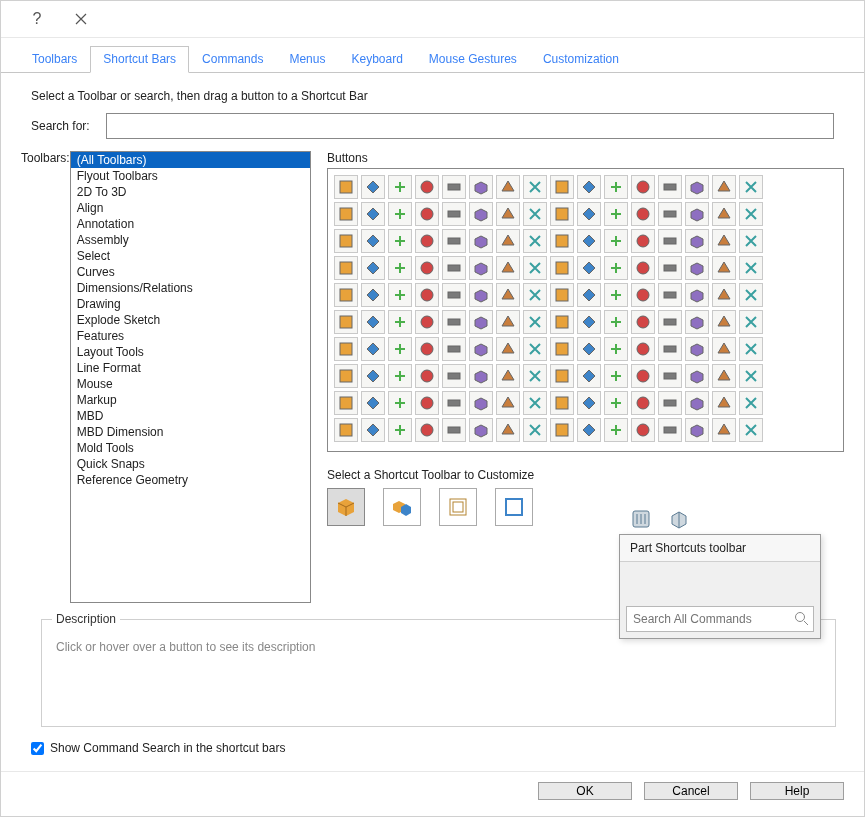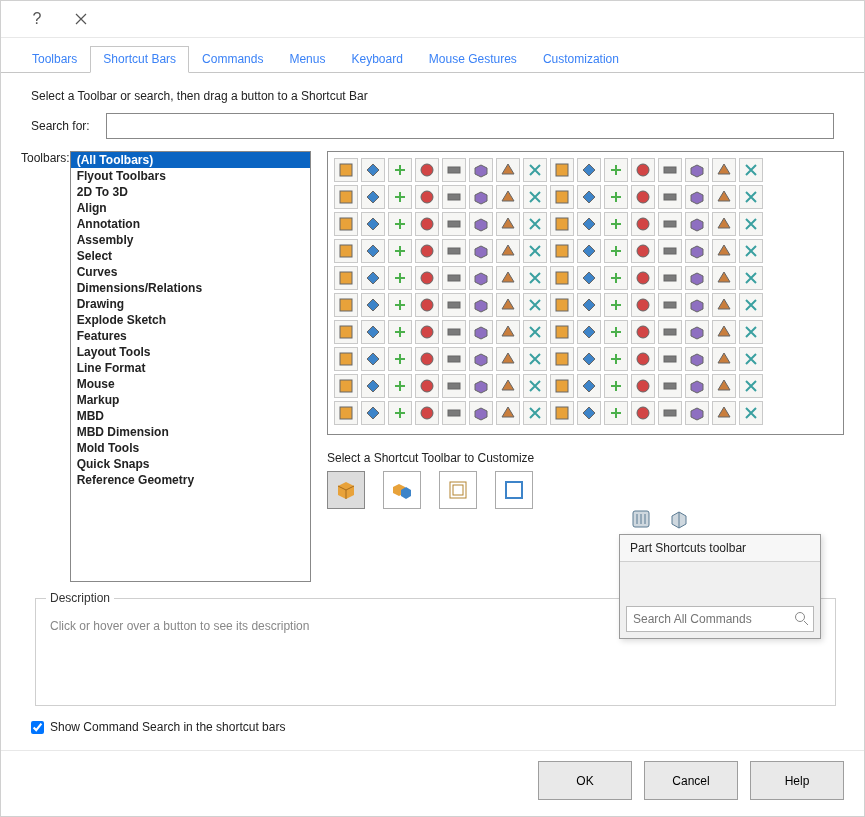--- a/index.html
+++ b/index.html
@@ -75,21 +75,20 @@
   }
   .left-col{ width:290px; display:flex;flex-direction:row;}
   .right-col{ flex:1; display:flex;flex-direction:column; min-width:0;}
   .col-label{margin:0 0 3px 0;}
   
   .toolbars-list{
     flex:1;
     border:1px solid #888;
     overflow-y:scroll;
     background:#fff;
-    font-weight:bold;
   }
   .toolbars-list .item{
     padding:1px 6px;
     white-space:nowrap;
   }
   .toolbars-list .item.sel{
     background:#0a64c2;color:#fff;
   }
   
   .buttons-box{
@@ -162,21 +161,21 @@
     background:#fff;
     font:inherit;
     box-sizing:border-box;
   }
   .floating .search .mag{
     position:absolute;right:6px;top:5px;
     color:#888;
   }
   
   .groupbox{
-    margin:16px 8px 0 14px;
+    margin:16px 8px 0 20px;
     border:1px solid #cfcfcf;
     padding:20px 14px 12px 14px;
     position:relative;
     height:74px;
     color:#888;
   }
   .groupbox .legend{
     position:absolute;top:-8px;left:10px;
     background:#fff;padding:0 4px;color:#333;
   }
@@ -185,21 +184,21 @@
   .ck{display:flex;align-items:center;gap:6px;margin-bottom:12px;}
   .ck input{margin:0;}
   .ck.disabled{color:#999;}
   
   .dlg-buttons{
     display:flex;justify-content:flex-end;gap:12px;
     padding:10px 20px 16px 0;
     border-top:1px solid #e8e8e8;
   }
   .dlg-buttons button{
-    width:94px;height:39px;
+    width:94px;height:18px;
     border:1px solid #9e9e9e;
     background:#e9e9e9;
     font:inherit;
   }
   
   ::-webkit-scrollbar{width:17px;}
   ::-webkit-scrollbar-track{background:#f1f1f1;}
   ::-webkit-scrollbar-thumb{background:#c9c9c9;}
 
   
@@ -259,20 +258,21 @@
           <div class="item">Markup</div>
           <div class="item">MBD</div>
           <div class="item">MBD Dimension</div>
           <div class="item">Mold Tools</div>
           <div class="item">Quick Snaps</div>
           <div class="item">Reference Geometry</div>
         </div>
     </div>
 
     <div class="right-col">
+      <div class="col-label">Buttons</div>
       <div class="buttons-box">
         <div class="btn-grid" id="btn-grid">
             <div class="btn-cell">
               <svg viewBox="0 0 16 16">
                 <rect x="2" y="2" width="12" height="12" fill="#e8a23a" stroke="#666"></rect>
               </svg>
             </div>
             <div class="btn-cell">
               <svg viewBox="0 0 16 16">
                 <path d="M2 8 L8 2 L14 8 L8 14 Z" fill="#3d84c9" stroke="#666"></path>

